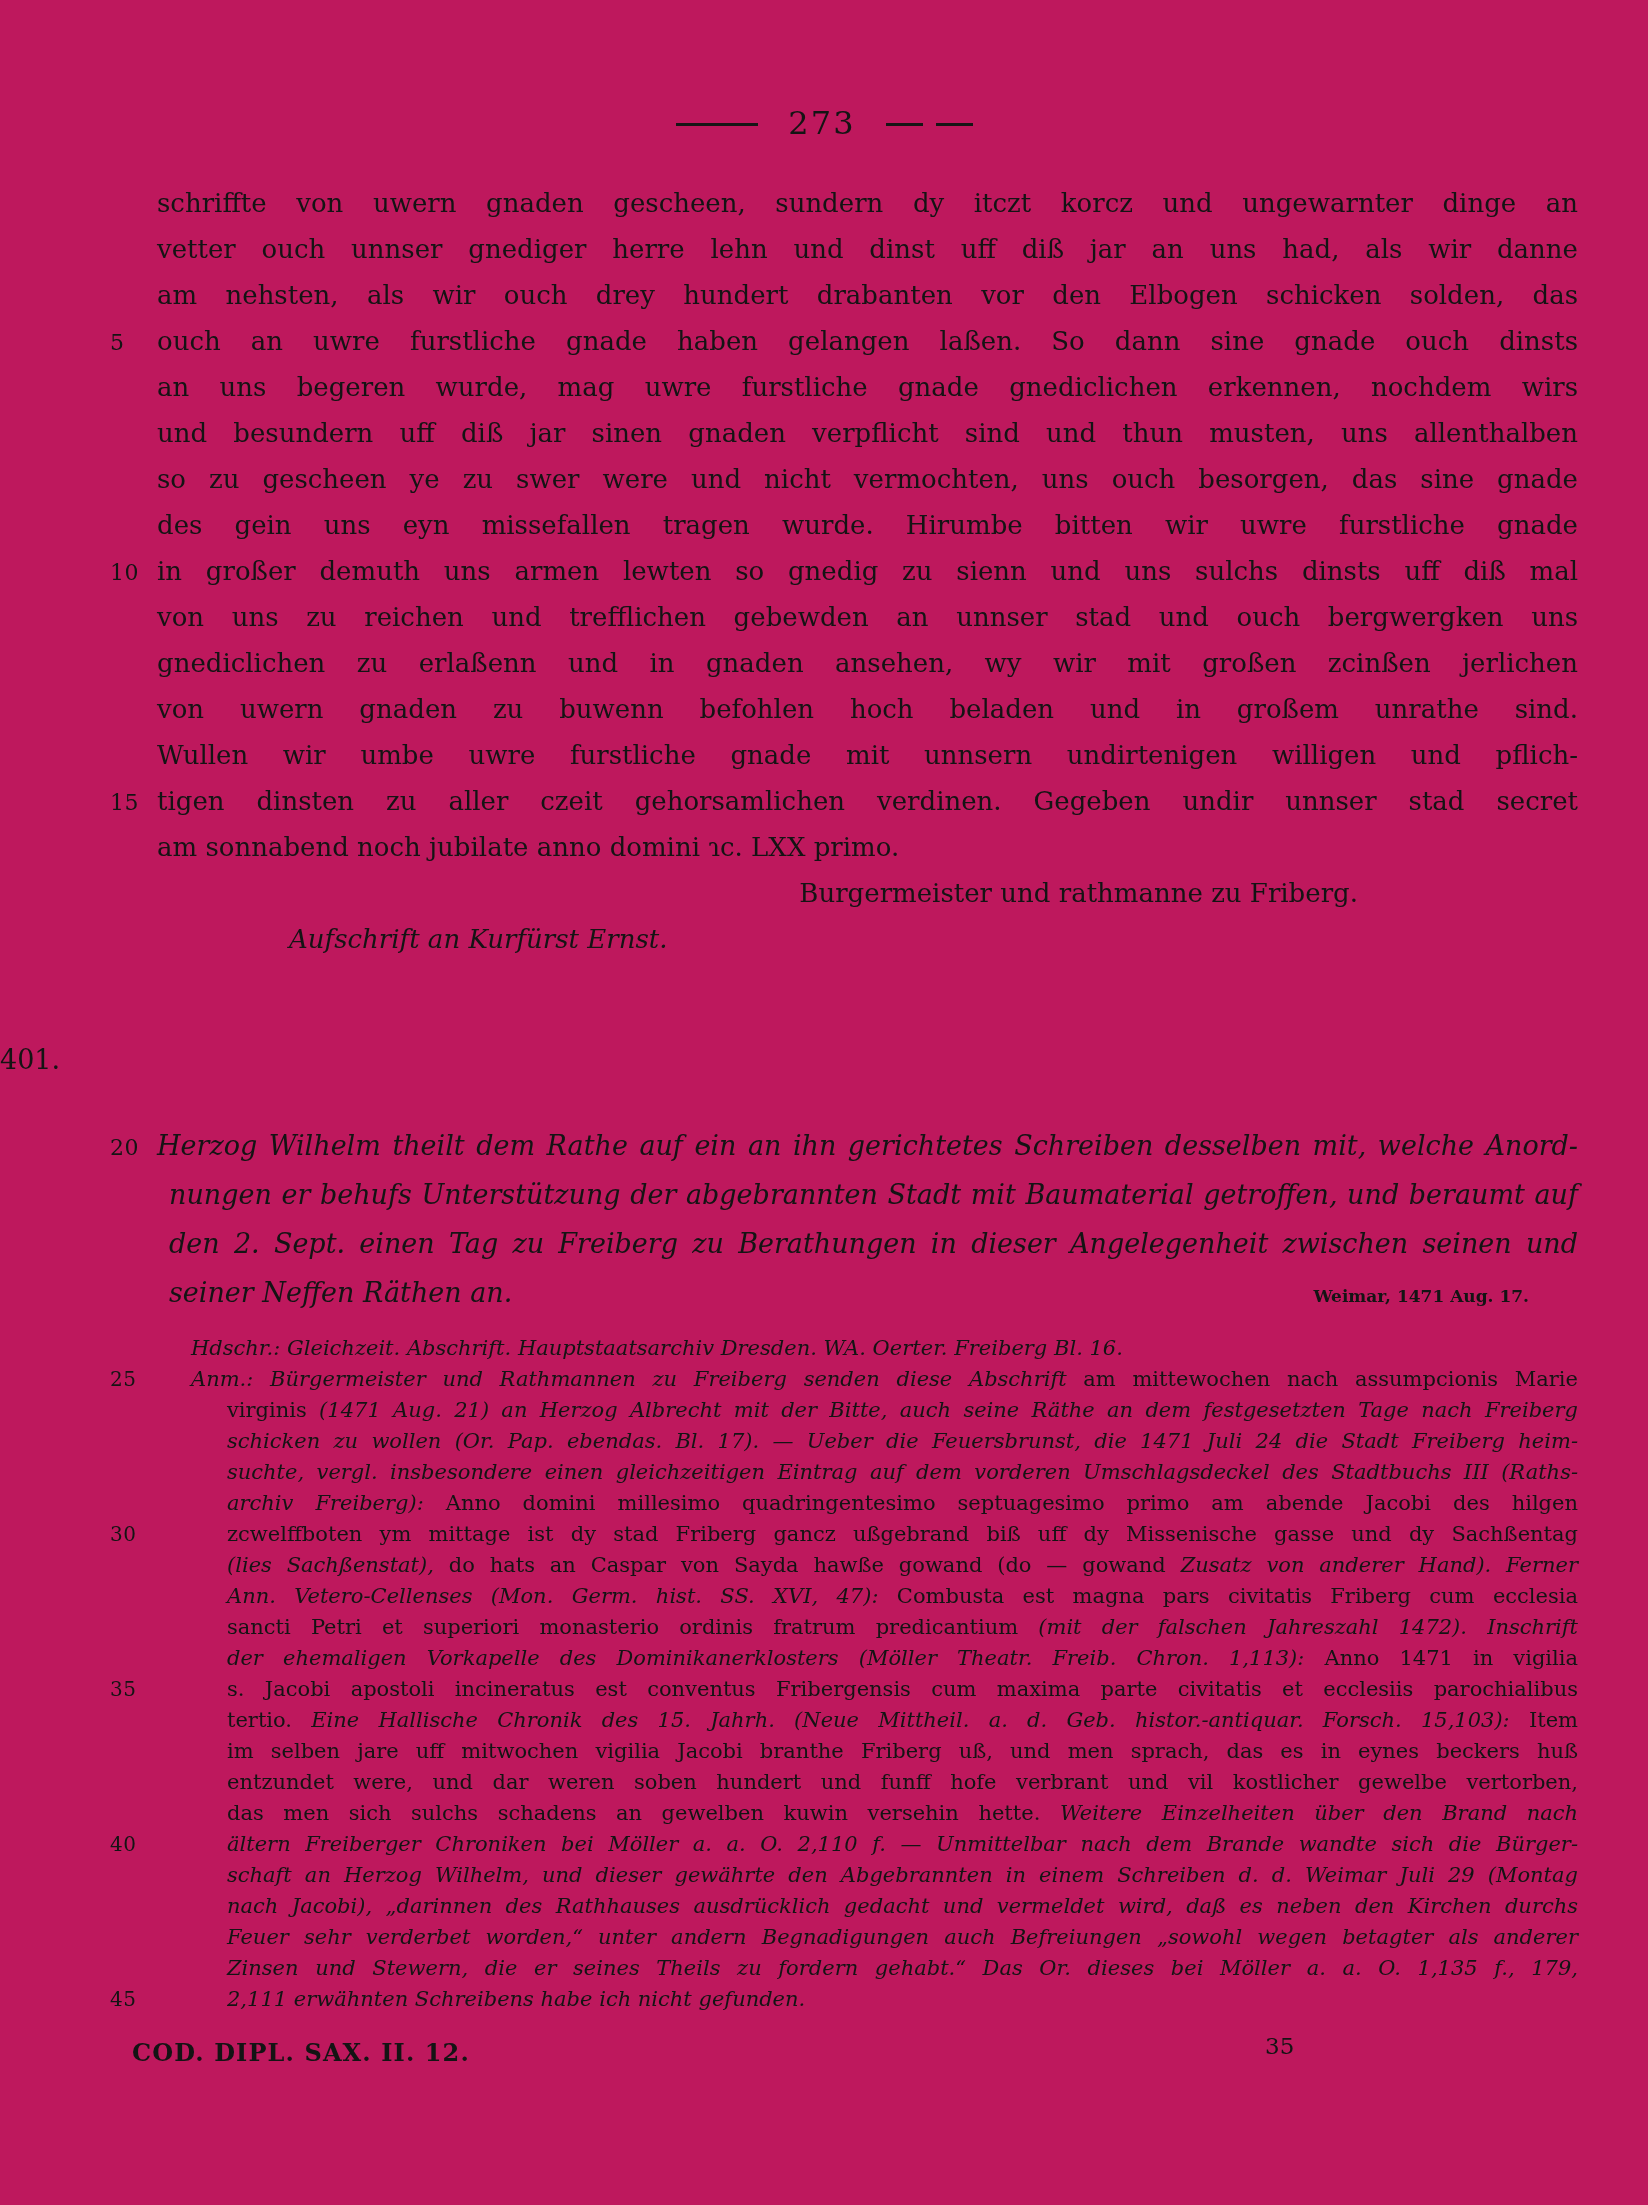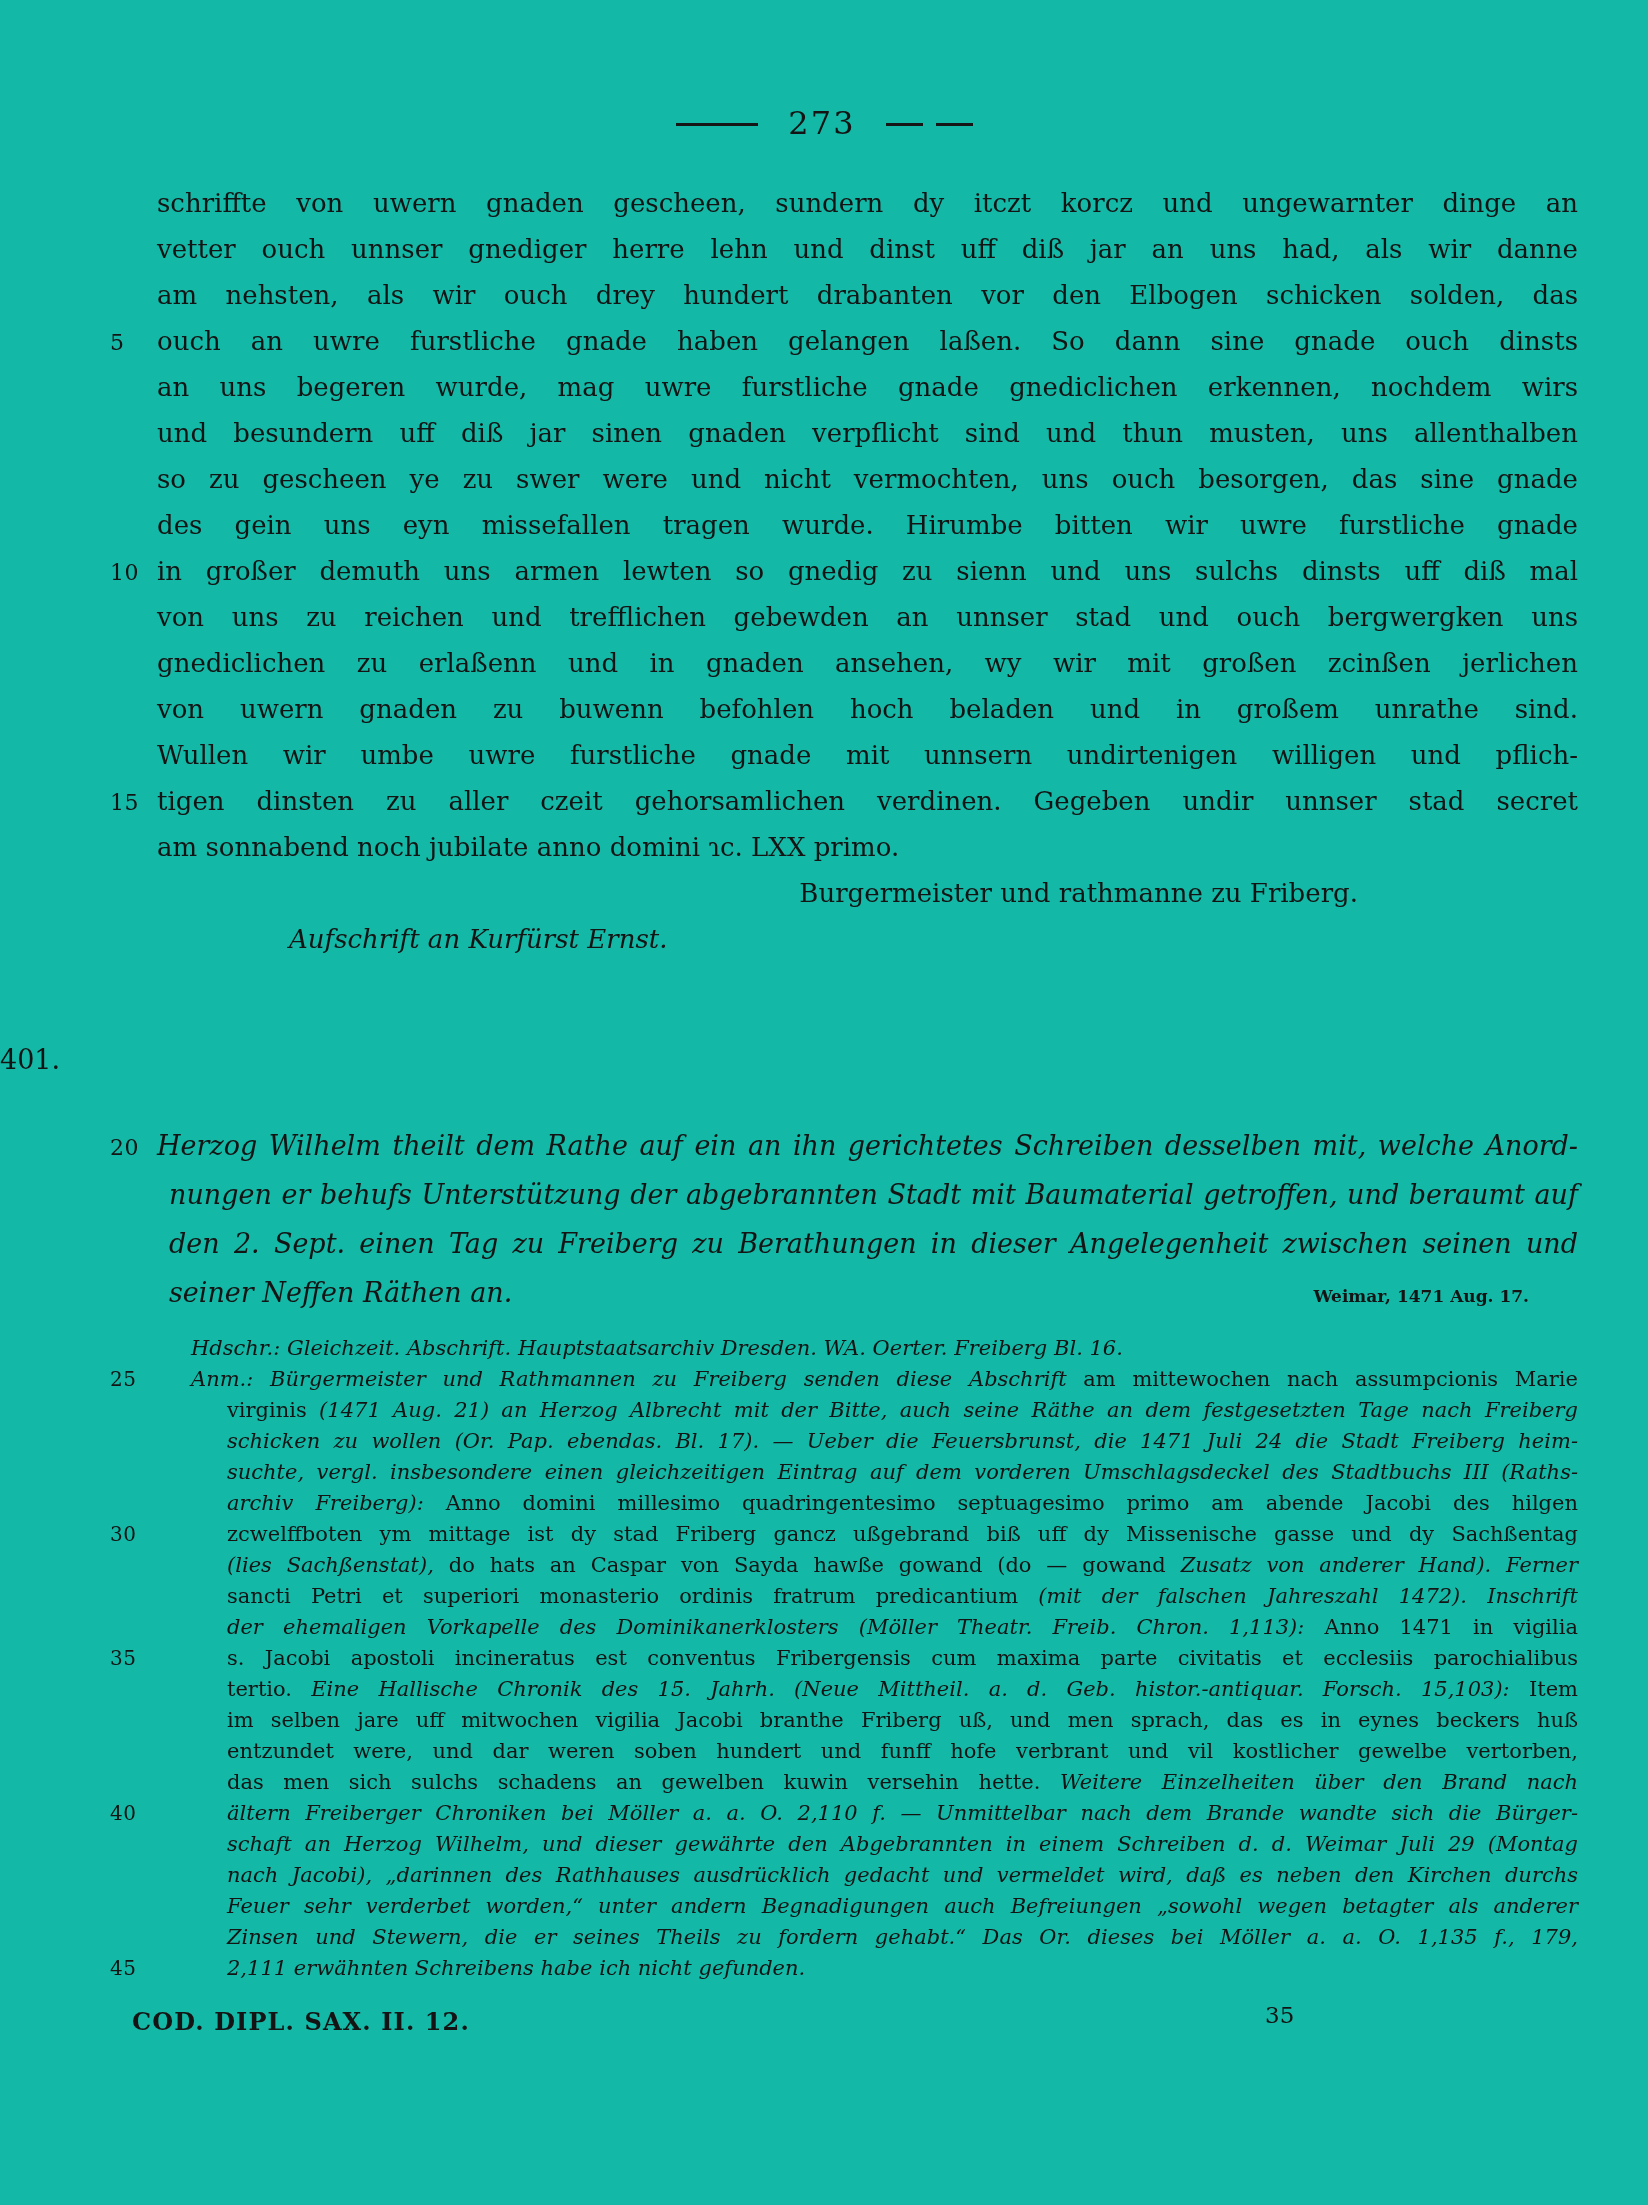--- a/index.html
+++ b/index.html
@@ -1,20 +1,20 @@
 <!DOCTYPE html>
 <html style="font-size:8.8px"><head>
 <meta charset="utf-8">
 <style>
   html,body{margin:0;padding:0;background:#ffffff;}
   .page{
     position:relative;
     width:1649px;
     height:2205px;
-    background:#14b8a6;
+    background:#be185d;
     color:#141414;
     font-family:"DejaVu Serif","DejaVu Sans",serif;
     overflow:hidden;
   }
   
   .pagehead{
     padding-top:104px;
     text-align:center;
     white-space:nowrap;
   }
@@ -185,20 +185,21 @@
 
     <div class="annotations">
       <div class="aline first noj"><span class="gnum"></span><span><span class="seg-i">Hdschr.: Gleichzeit. Abschrift. Hauptstaatsarchiv Dresden. WA. Oerter. Freiberg Bl. 16.</span></span></div>
       <div class="aline first"><span class="gnum">25</span><span><span class="seg-i">Anm.: Bürgermeister und Rathmannen zu Freiberg senden diese Abschrift </span><span class="seg-r">am mittewochen nach assumpcionis Marie</span></span></div>
       <div class="aline cont"><span class="gnum"></span><span><span class="seg-r">virginis </span><span class="seg-i">(1471 Aug. 21) an Herzog Albrecht mit der Bitte, auch seine Räthe an dem festgesetzten Tage nach Freiberg</span></span></div>
       <div class="aline cont"><span class="gnum"></span><span><span class="seg-i">schicken zu wollen (Or. Pap. ebendas. Bl. 17). — Ueber die Feuersbrunst, die 1471 Juli 24 die Stadt Freiberg heim-</span></span></div>
       <div class="aline cont"><span class="gnum"></span><span><span class="seg-i">suchte, vergl. insbesondere einen gleichzeitigen Eintrag auf dem vorderen Umschlagsdeckel des Stadtbuchs III (Raths-</span></span></div>
       <div class="aline cont"><span class="gnum"></span><span><span class="seg-i">archiv Freiberg): </span><span class="seg-r">Anno domini millesimo quadringentesimo septuagesimo primo am abende Jacobi des hilgen</span></span></div>
       <div class="aline cont"><span class="gnum">30</span><span><span class="seg-r">zcwelffboten ym mittage ist dy stad Friberg gancz ußgebrand biß uff dy Missenische gasse und dy Sachßentag</span></span></div>
       <div class="aline cont"><span class="gnum"></span><span><span class="seg-i">(lies Sachßenstat), </span><span class="seg-r">do hats an Caspar von Sayda hawße gowand (do — gowand </span><span class="seg-i">Zusatz von anderer Hand). Ferner</span></span></div>
+      <div class="aline cont"><span class="gnum"></span><span><span class="seg-i">Ann. Vetero-Cellenses (Mon. Germ. hist. SS. XVI, 47): </span><span class="seg-r">Combusta est magna pars civitatis Friberg cum ecclesia</span></span></div>
       <div class="aline cont"><span class="gnum"></span><span><span class="seg-r">sancti Petri et superiori monasterio ordinis fratrum predicantium </span><span class="seg-i">(mit der falschen Jahreszahl 1472). Inschrift</span></span></div>
       <div class="aline cont"><span class="gnum"></span><span><span class="seg-i">der ehemaligen Vorkapelle des Dominikanerklosters (Möller Theatr. Freib. Chron. 1,113): </span><span class="seg-r">Anno 1471 in vigilia</span></span></div>
       <div class="aline cont"><span class="gnum">35</span><span><span class="seg-r">s. Jacobi apostoli incineratus est conventus Fribergensis cum maxima parte civitatis et ecclesiis parochialibus</span></span></div>
       <div class="aline cont"><span class="gnum"></span><span><span class="seg-r">tertio. </span><span class="seg-i">Eine Hallische Chronik des 15. Jahrh. (Neue Mittheil. a. d. Geb. histor.-antiquar. Forsch. 15,103): </span><span class="seg-r">Item</span></span></div>
       <div class="aline cont"><span class="gnum"></span><span><span class="seg-r">im selben jare uff mitwochen vigilia Jacobi branthe Friberg uß, und men sprach, das es in eynes beckers huß</span></span></div>
       <div class="aline cont"><span class="gnum"></span><span><span class="seg-r">entzundet were, und dar weren soben hundert und funff hofe verbrant und vil kostlicher gewelbe vertorben,</span></span></div>
       <div class="aline cont"><span class="gnum"></span><span><span class="seg-r">das men sich sulchs schadens an gewelben kuwin versehin hette. </span><span class="seg-i">Weitere Einzelheiten über den Brand nach</span></span></div>
       <div class="aline cont"><span class="gnum">40</span><span><span class="seg-i">ältern Freiberger Chroniken bei Möller a. a. O. 2,110 f. — Unmittelbar nach dem Brande wandte sich die Bürger-</span></span></div>
       <div class="aline cont"><span class="gnum"></span><span><span class="seg-i">schaft an Herzog Wilhelm, und dieser gewährte den Abgebrannten in einem Schreiben d. d. Weimar Juli 29 (Montag</span></span></div>
       <div class="aline cont"><span class="gnum"></span><span><span class="seg-i">nach Jacobi), „darinnen des Rathhauses ausdrücklich gedacht und vermeldet wird, daß es neben den Kirchen durchs</span></span></div>

